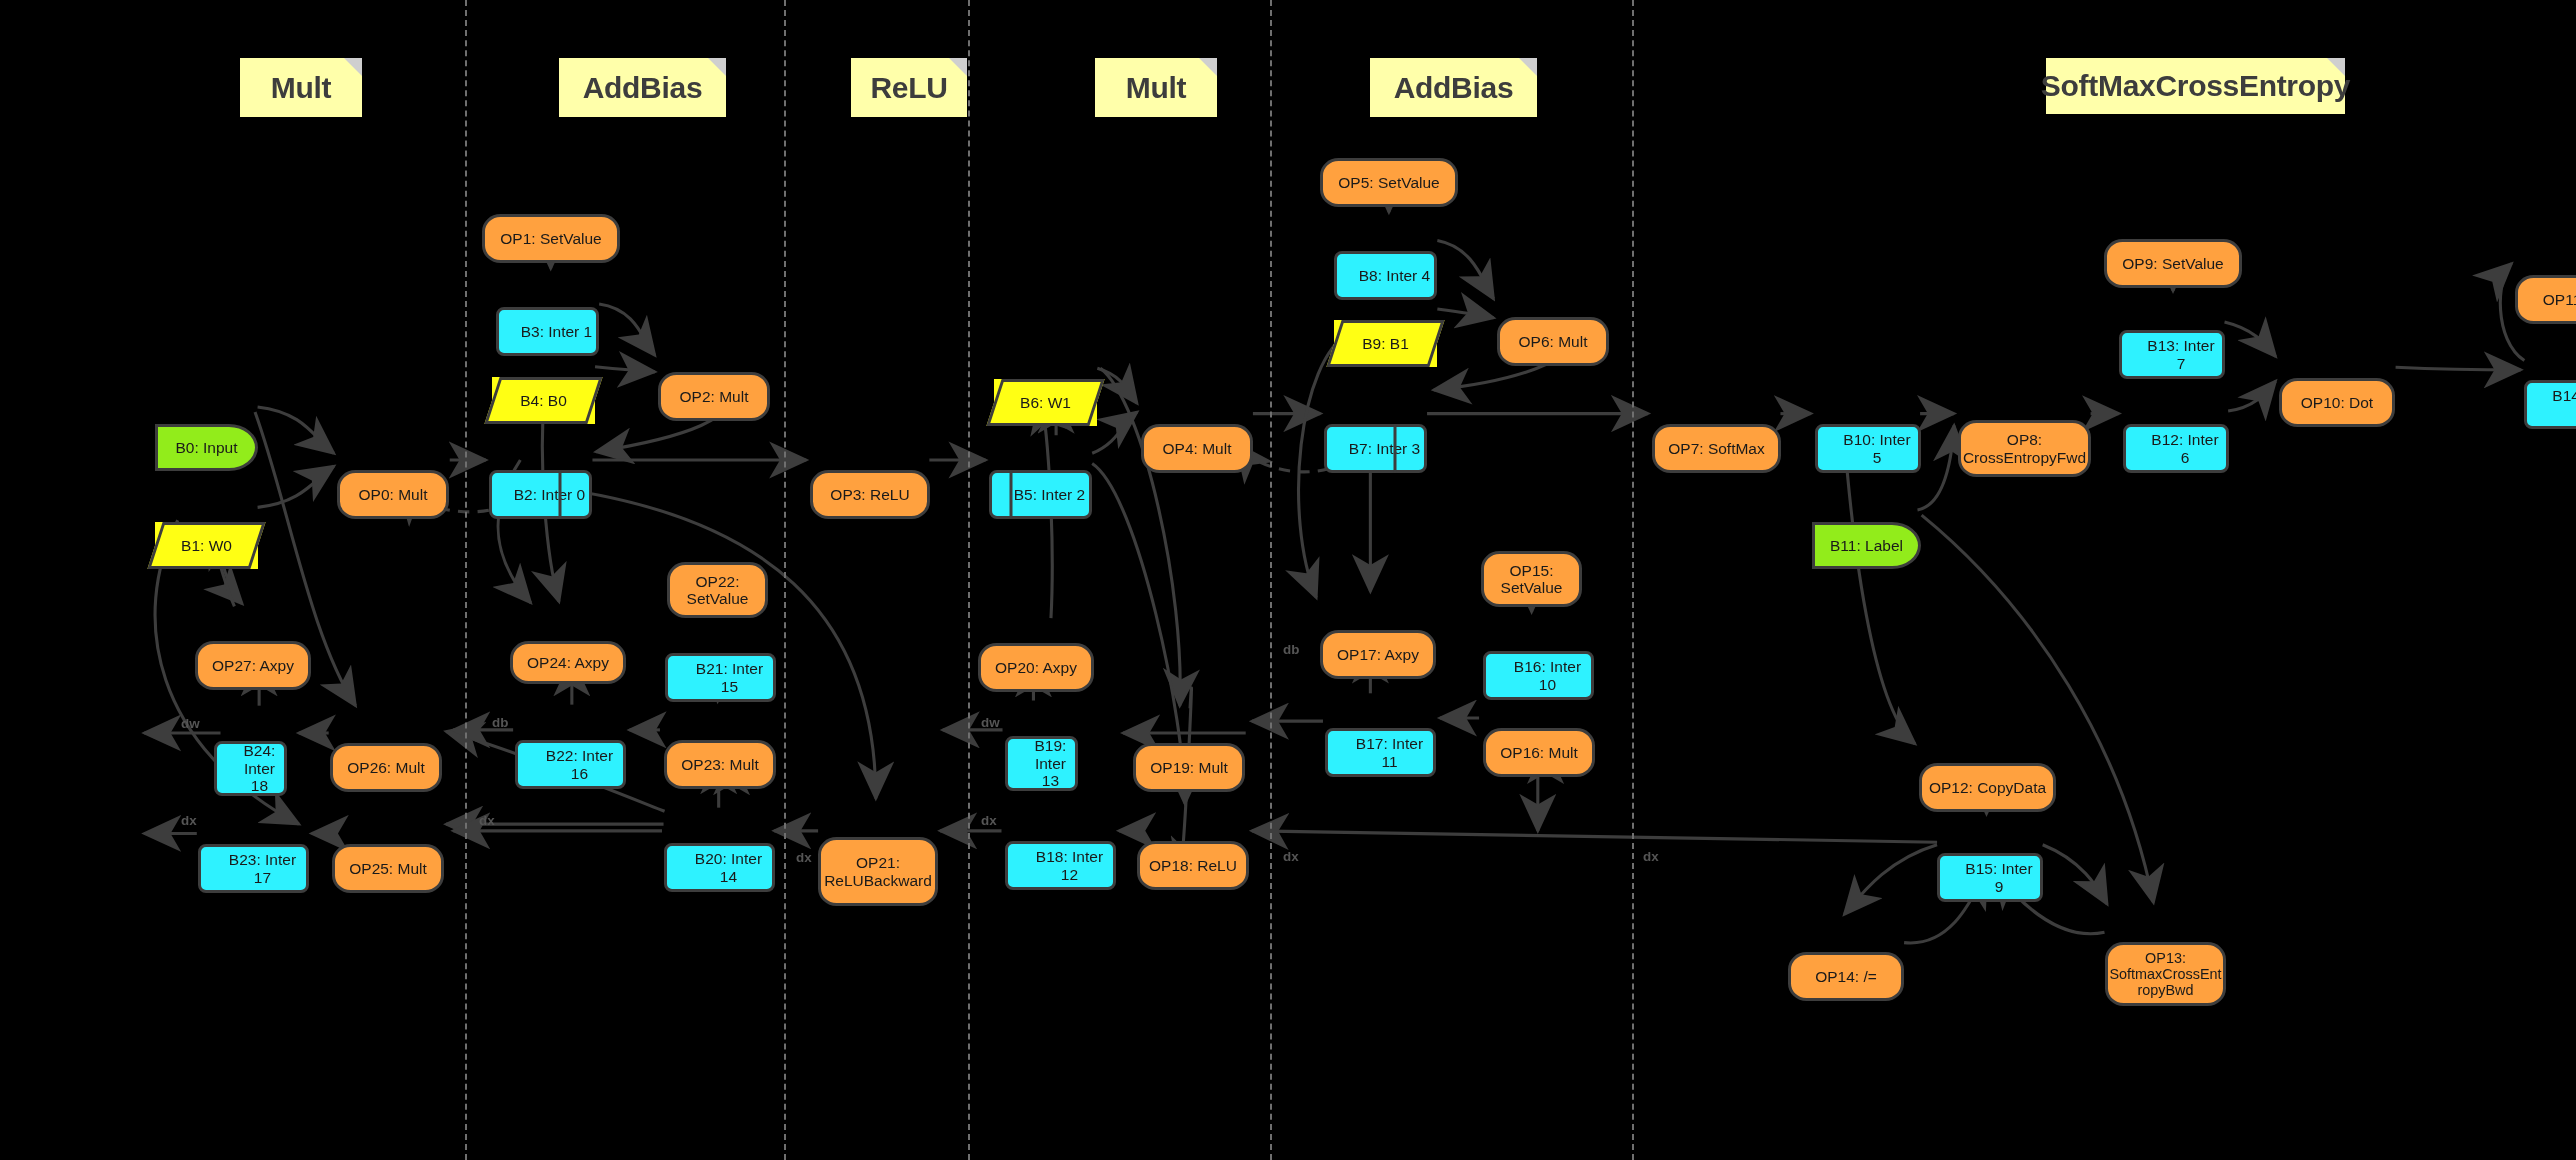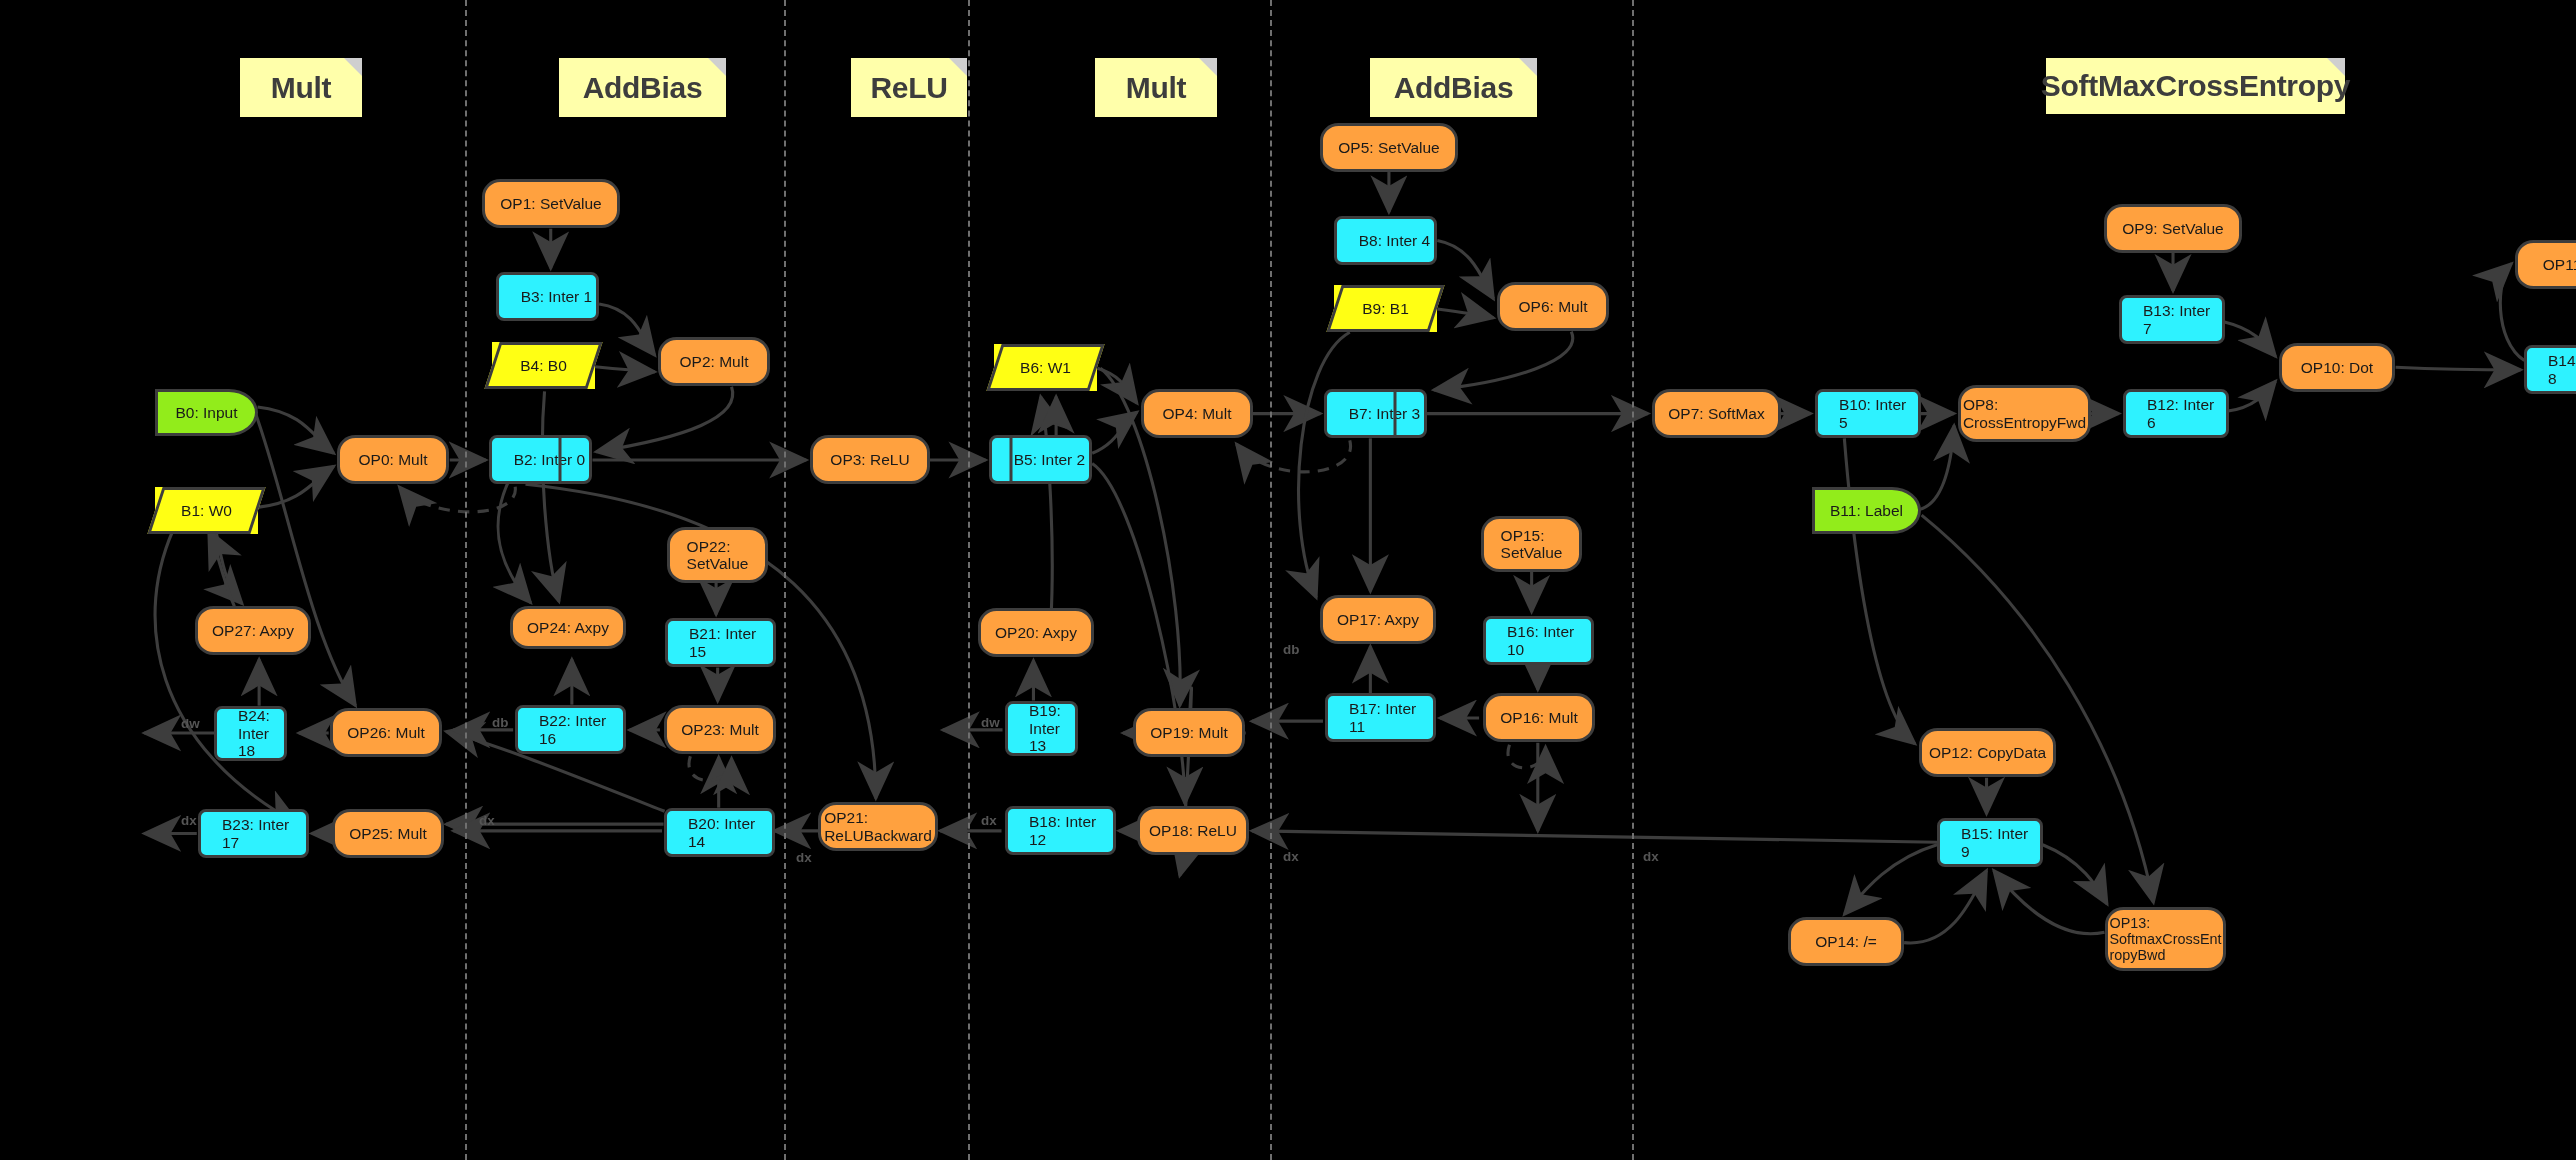--- a/index.html
+++ b/index.html
@@ -57,26 +57,28 @@
     border-top: 18.5px solid #cfcfcf;
   }
 
   
   .node {
     position: absolute;
     box-sizing: border-box;
     display: flex;
     align-items: center;
     justify-content: center;
+    text-align: center;
     color: #1a1a1a;
     font-size: 15.5px;
     line-height: 1.12;
     border: 3.1px solid #3d3d3d;
     white-space: pre-line;
     padding: 1px 3.1px;
+    margin-top: 35px;
   }
   
   .op {
     background: #ffa13f;
     border-radius: 18.5px / 17.5px;
   }
   
   .buf {
     background: #2ef2ff;
     border-radius: 8px;
@@ -405,21 +407,21 @@
   <div class="node op" style="left:1133px;top:708px;width:112px;height:49px">
     <span>OP19:  Mult</span>
   </div>
   <div class="node buf" style="left:1005px;top:806px;width:111px;height:49px">
     <span>B18: Inter 12</span>
   </div>
   <div class="node op" style="left:1137px;top:806px;width:112px;height:49px">
     <span>OP18:  ReLU</span>
   </div>
 
-  <div class="node op" style="left:818px;top:802px;width:120px;height:49px">
+  <div class="node op" style="left:818px;top:802px;width:120px;height:69px">
     <span>OP21:
 ReLUBackward</span>
   </div>
 
   <div class="node op" style="left:667px;top:527px;width:101px;height:56px">
     <span>OP22:
 SetValue</span>
   </div>
   <div class="node buf" style="left:665px;top:618px;width:111px;height:49px">
     <span>B21: Inter 15</span>

